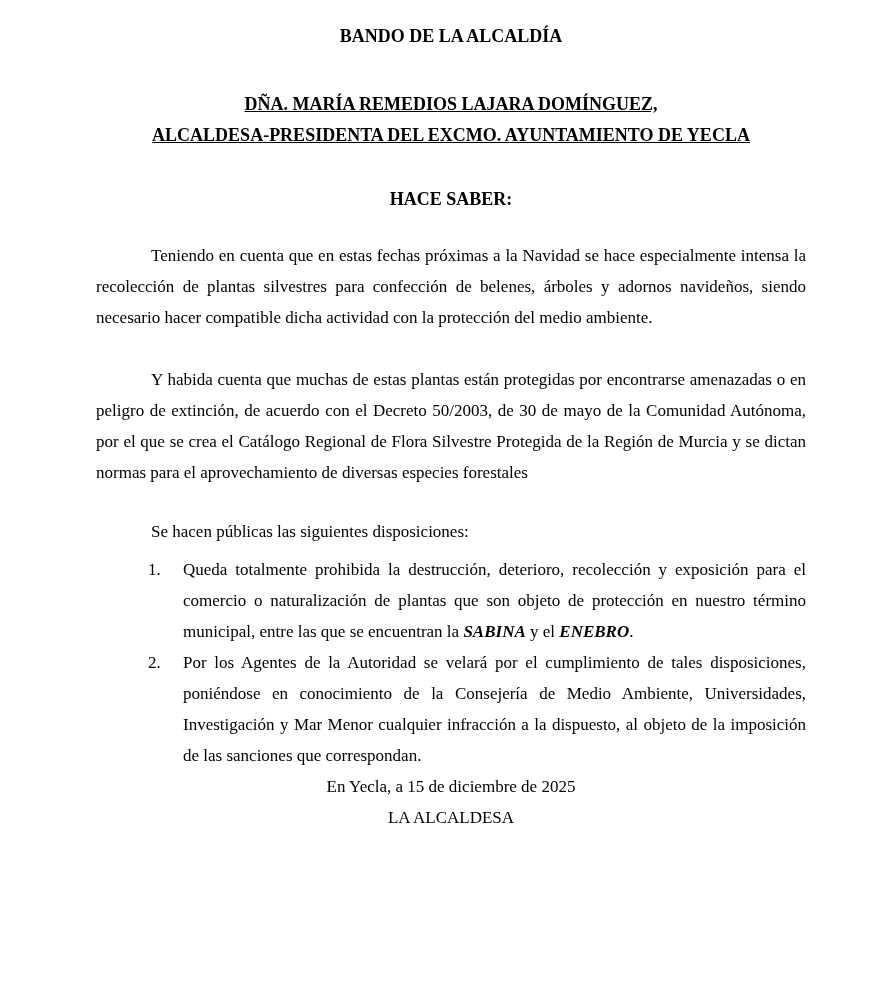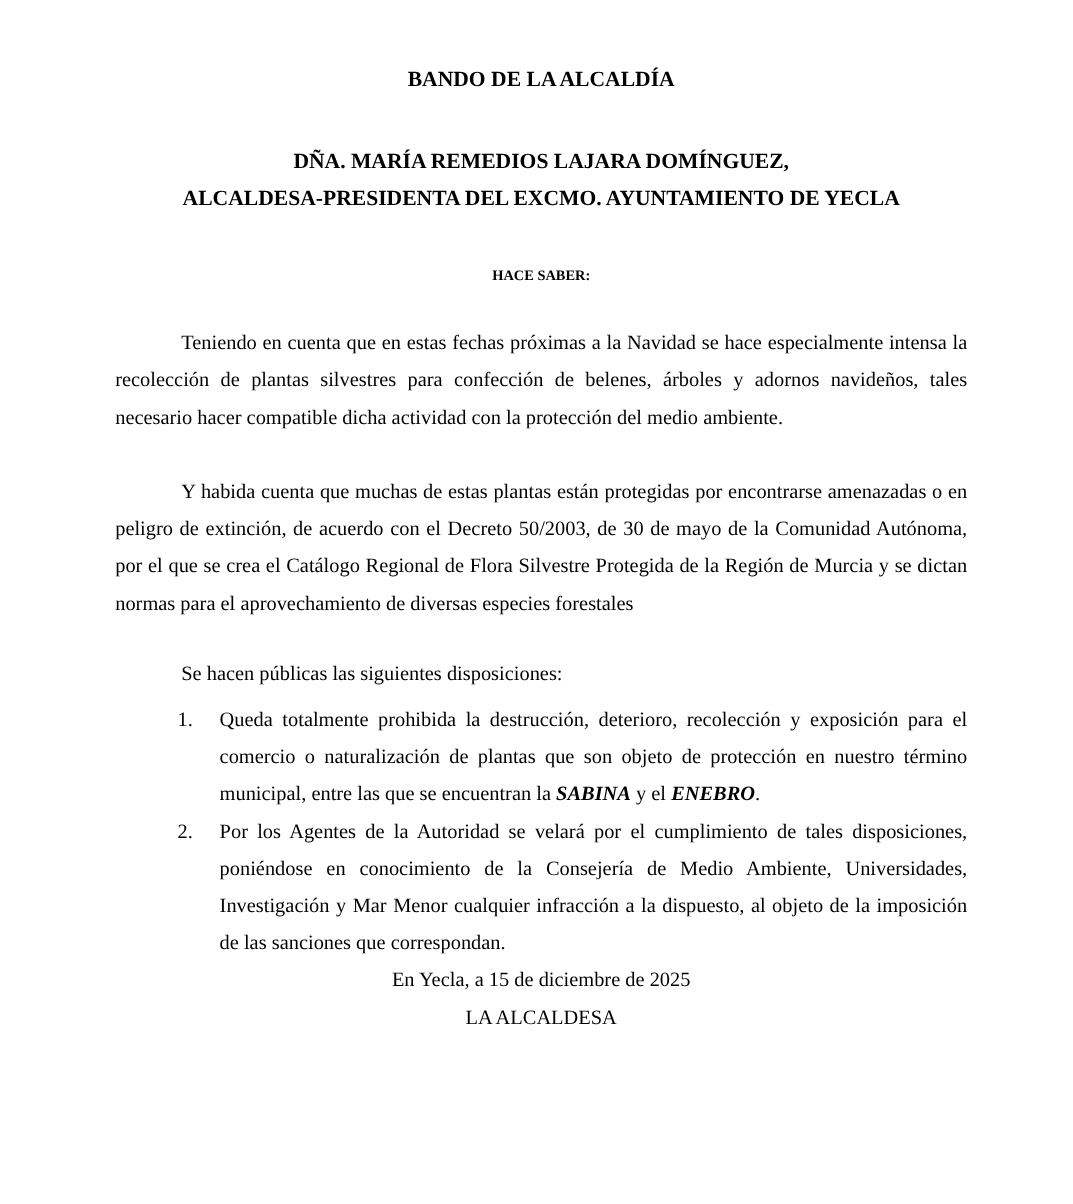--- a/index.html
+++ b/index.html
@@ -7,42 +7,43 @@
     padding: 0;
     background: #ffffff;
   }
   .page {
     position: relative;
     width: 894px;
     height: 1003px;
     box-sizing: border-box;
     background: #ffffff;
     color: #000000;
-    padding: 51px 88px 0 96px;
+    padding: 21px 88px 0 96px;
     font-family: "Liberation Serif", "DejaVu Serif", serif;
     font-size: 17px;
     line-height: 31px;
     overflow: hidden;
   }
   .doc-title {
     margin: 0;
     font-size: 18px;
     font-weight: bold;
     text-align: center;
     line-height: 31px;
   }
   .addressee {
     margin-top: 37px;
     font-size: 18px;
     font-weight: bold;
     text-align: center;
+    text-decoration: underline;
   }
   .hace-saber {
     margin-top: 33px;
-    font-size: 12px;
+    font-size: 18px;
     font-weight: bold;
     text-align: center;
   }
   p { margin: 0; }
   .body-par {
     margin-top: 25px;
     text-align: justify;
     text-indent: 55px;
   }
   .body-par + .body-par {
@@ -88,21 +89,21 @@
 
   <h1 class="doc-title">BANDO DE LA ALCALDÍA</h1>
 
   <div class="addressee">
     <div>DÑA. MARÍA REMEDIOS LAJARA DOMÍNGUEZ,</div>
     <div>ALCALDESA-PRESIDENTA DEL EXCMO. AYUNTAMIENTO DE YECLA</div>
   </div>
 
   <div class="hace-saber">HACE SABER:</div>
 
-  <p class="body-par">Teniendo en cuenta que en estas fechas próximas a la Navidad se hace especialmente intensa la recolección de plantas silvestres para confección de belenes, árboles y adornos navideños, tales necesario hacer compatible dicha actividad con la protección del medio ambiente.</p>
+  <p class="body-par">Teniendo en cuenta que en estas fechas próximas a la Navidad se hace especialmente intensa la recolección de plantas silvestres para confección de belenes, árboles y adornos navideños, siendo necesario hacer compatible dicha actividad con la protección del medio ambiente.</p>
 
   <p class="body-par">Y habida cuenta que muchas de estas plantas están protegidas por encontrarse amenazadas o en peligro de extinción, de acuerdo con el Decreto 50/2003, de 30 de mayo de la Comunidad Autónoma, por el que se crea el Catálogo Regional de Flora Silvestre Protegida de la Región de Murcia y se dictan normas para el aprovechamiento de diversas especies forestales</p>
 
   <p class="intro">Se hacen públicas las siguientes disposiciones:</p>
 
   <ol class="dispositions">
     <li><span class="num">1.</span><span>Queda totalmente prohibida la destrucción, deterioro, recolección y exposición para el comercio o naturalización de plantas que son objeto de protección en nuestro término municipal, entre las que se encuentran la </span><span class="species">SABINA</span><span> y el </span><span class="species">ENEBRO</span><span>.</span></li>
     <li><span class="num">2.</span><span>Por los Agentes de la Autoridad se velará por el cumplimiento de tales disposiciones, poniéndose en conocimiento de la Consejería de Medio Ambiente, Universidades, Investigación y Mar Menor cualquier infracción a la dispuesto, al objeto de la imposición de las sanciones que correspondan.</span></li>
   </ol>
 

